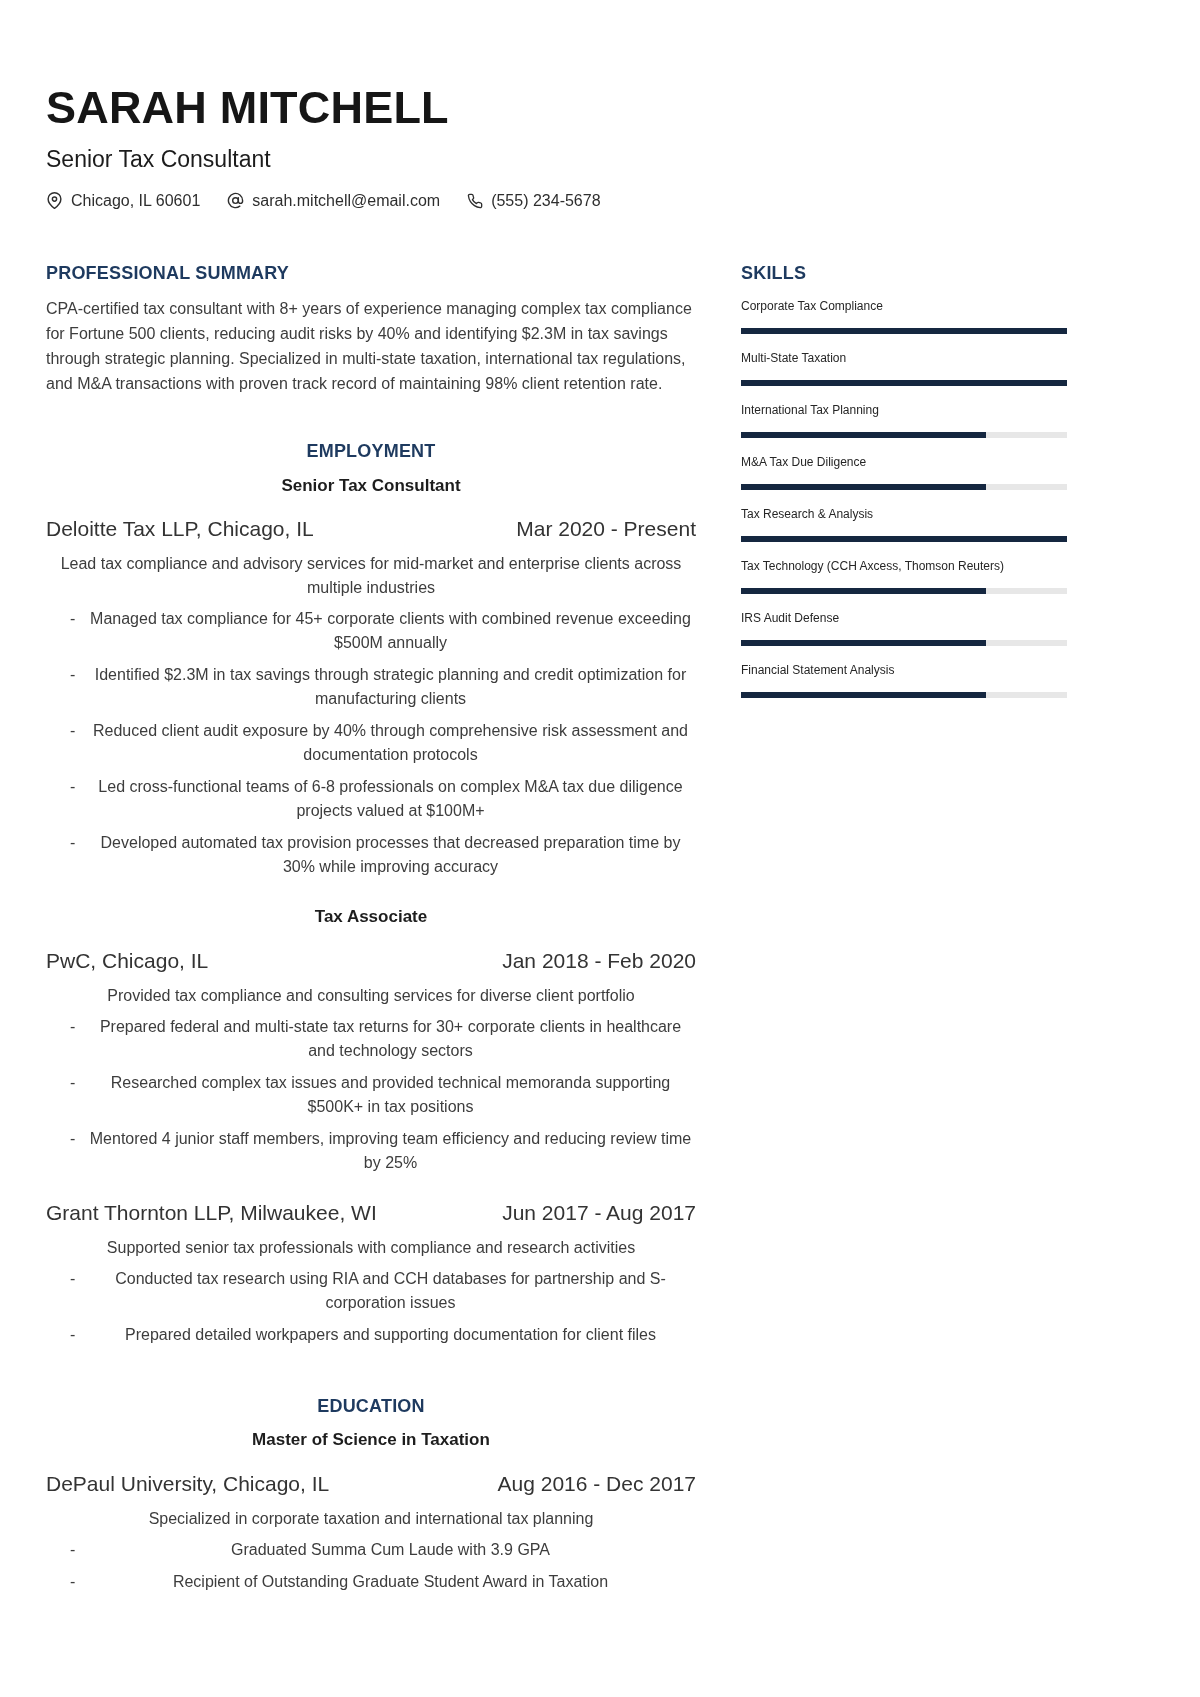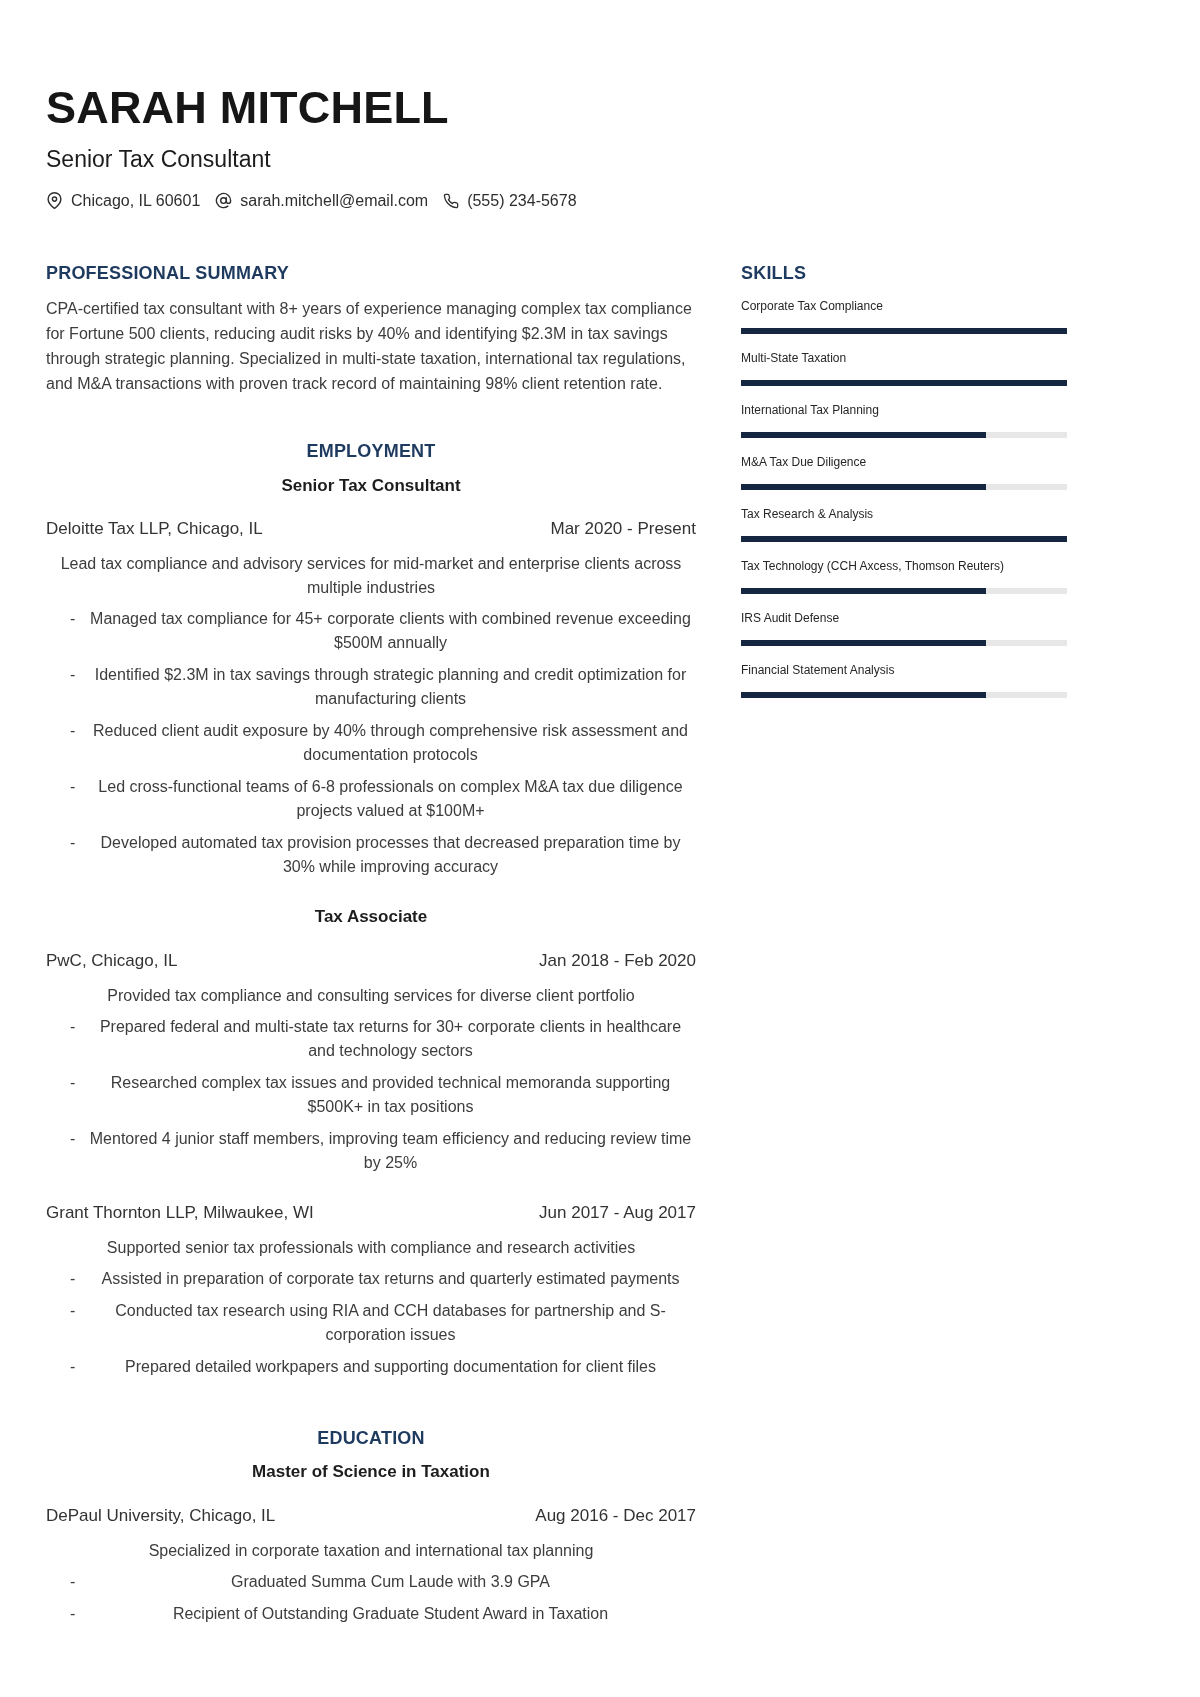--- a/index.html
+++ b/index.html
@@ -12,39 +12,39 @@
   body{
     width:1200px;height:1697px;background:#ffffff;
     font-family:"Liberation Sans","DejaVu Sans",sans-serif;
     color:#3d3d3d;
   }
   .page{width:1200px;height:1697px;padding:84px 87px 0 46px;overflow:hidden;}
 
   
   .name{font-size:45px;font-weight:700;color:#161616;margin:0;line-height:1.05;letter-spacing:.2px;}
   .headline{font-size:23px;font-weight:400;color:#1c1c1c;margin-top:16px;line-height:1.1;}
-  .contact-row{display:flex;align-items:center;gap:15px;margin-top:19px;font-size:16px;color:#2e2e2e;}
+  .contact-row{display:flex;align-items:center;gap:27px;margin-top:19px;font-size:16px;color:#2e2e2e;}
   .contact-item{display:flex;align-items:center;gap:8px;}
   .contact-item .icon{display:flex;align-items:center;}
   .contact-item svg{display:block;stroke:#2e2e2e;}
 
   
   .columns{display:grid;grid-template-columns:650px 326px;column-gap:45px;margin-top:54px;}
 
   h2.sec{font-size:18px;font-weight:700;color:var(--accent);margin:0 0 13px;letter-spacing:.2px;line-height:1.1;}
 
   .summary-text{font-size:16px;line-height:25px;margin:0;color:#3d3d3d;}
 
   .sect{margin-top:46px;text-align:center;}
   .sect.edu{margin-top:50px;}
 
   .job{margin-bottom:27px;}
   .job:last-child{margin-bottom:0;}
   .job h3{font-size:17px;font-weight:700;color:#1d1d1d;margin:0 0 7px;line-height:1.25;}
-  .meta-row{display:flex;justify-content:space-between;align-items:baseline;font-size:17px;color:#333333;line-height:22px;margin-bottom:5px;margin-top:22px;}
+  .meta-row{display:flex;justify-content:space-between;align-items:baseline;font-size:21px;color:#333333;line-height:22px;margin-bottom:5px;margin-top:22px;}
   .meta-row .dates{white-space:nowrap;color:#333333;}
   .job-desc{font-size:16px;line-height:24px;margin:12px 0 7px;color:#3d3d3d;}
   ul.bullets{list-style:none;margin:2px 0 0;padding:0 0 0 24px;}
   ul.bullets li{position:relative;padding-left:15px;font-size:16px;line-height:24px;margin-bottom:8px;color:#3d3d3d;}
   ul.bullets li::before{content:"-";position:absolute;left:0;top:0;color:#3d3d3d;}
 
   
   .skill{margin-bottom:14px;}
   .skill-label{font-size:12px;line-height:21px;color:#262626;margin-top:6px;}
   .bar{height:6px;background:var(--bar-track);margin-top:11px;width:100%;}
@@ -130,21 +130,20 @@
           </ul>
         </div>
 
         <div class="job">
           <div class="meta-row">
             <span class="company">Grant Thornton LLP, Milwaukee, WI</span>
             <span class="dates">Jun 2017 - Aug 2017</span>
           </div>
           <p class="job-desc">Supported senior tax professionals with compliance and research activities</p>
           <ul class="bullets">
-            <li>Assisted in preparation of corporate tax returns and quarterly estimated payments</li>
             <li>Conducted tax research using RIA and CCH databases for partnership and S-corporation issues</li>
             <li>Prepared detailed workpapers and supporting documentation for client files</li>
           </ul>
         </div>
       </section>
 
       <section class="sect edu">
         <h2 class="sec">EDUCATION</h2>
         <div class="job">
           <h3>Master of Science in Taxation</h3>

